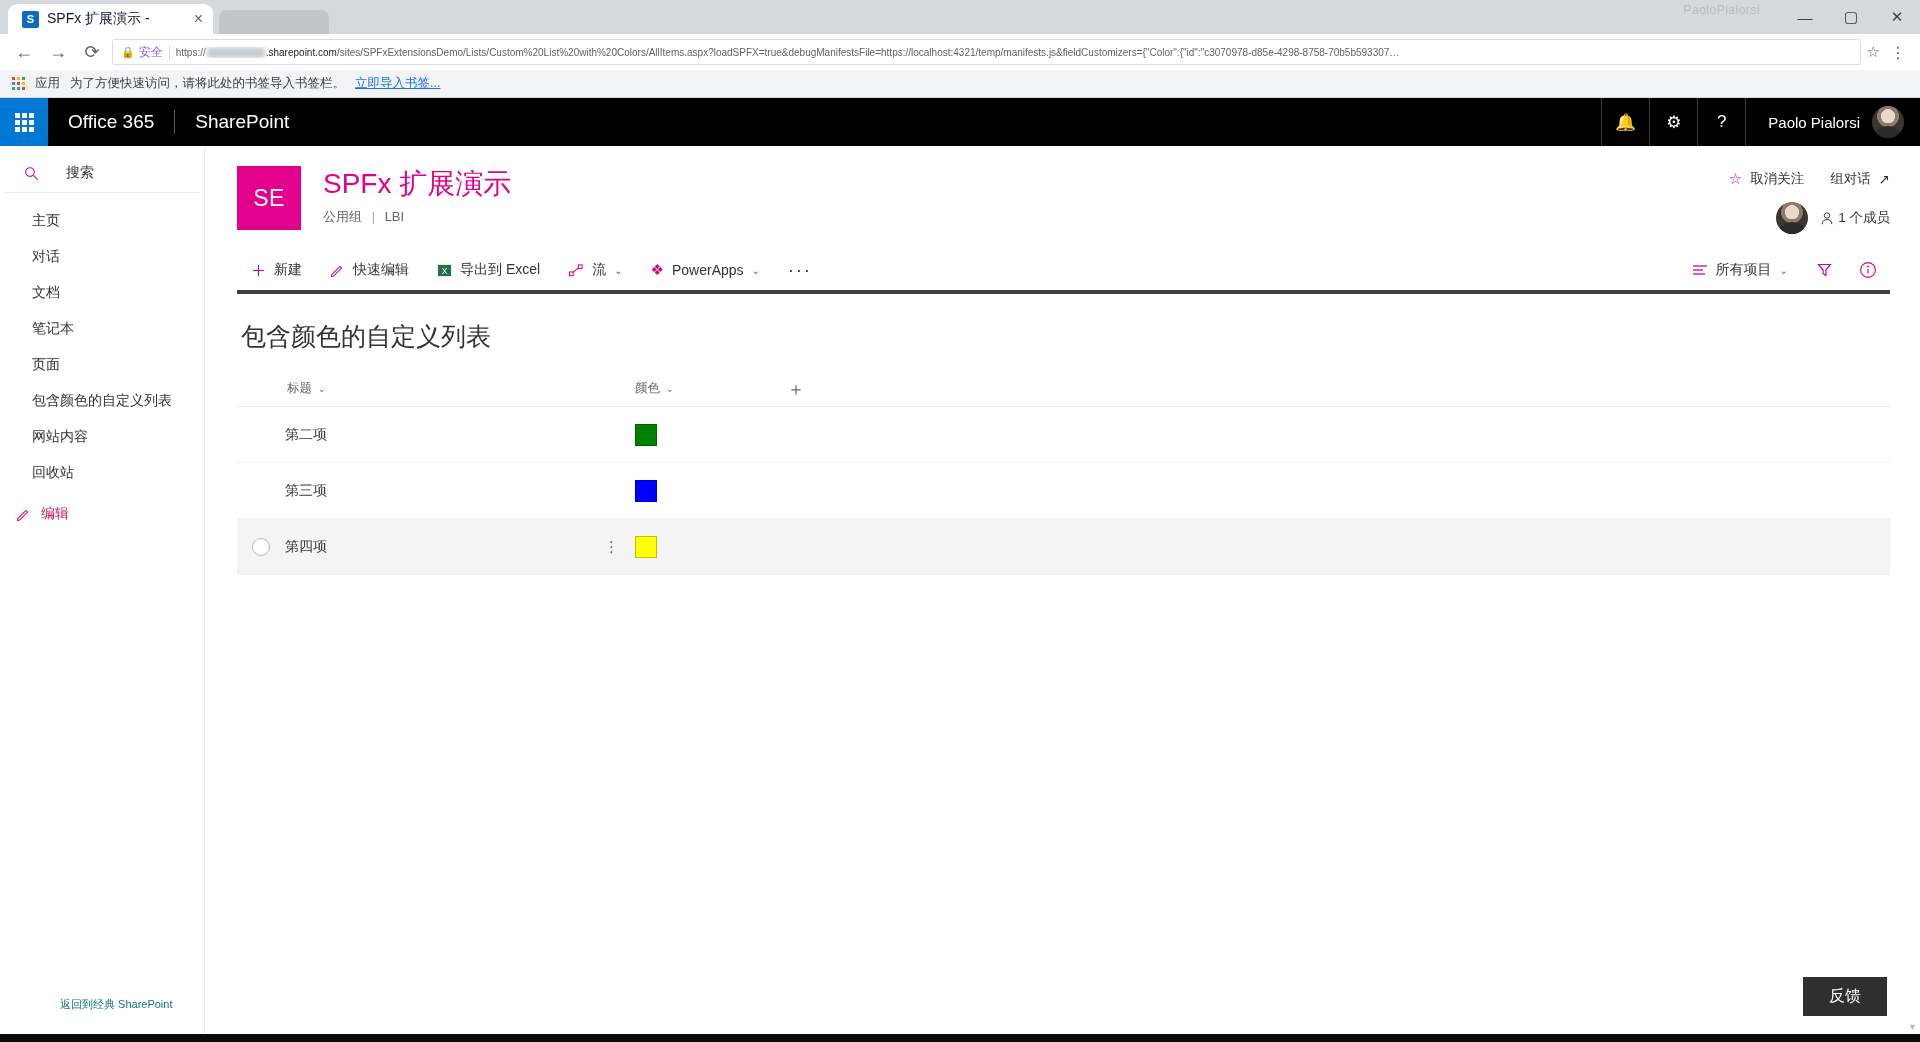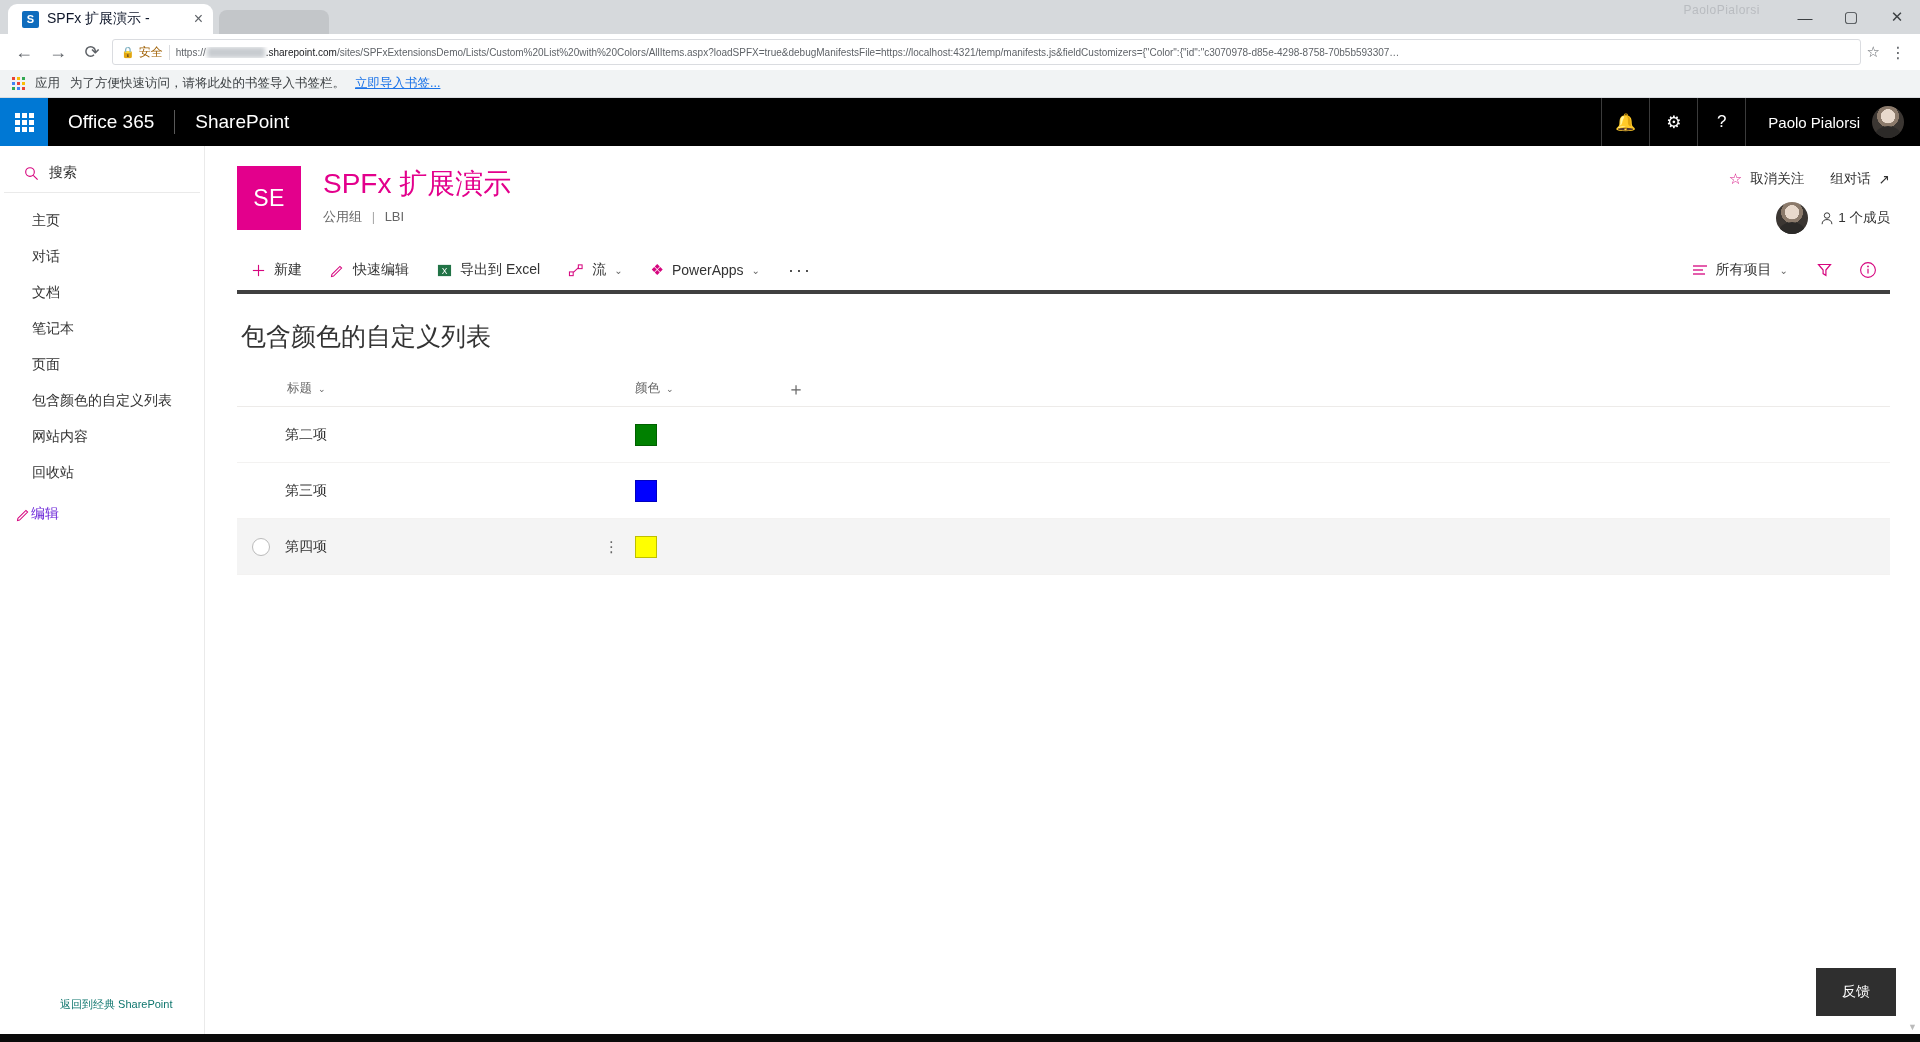--- a/index.html
+++ b/index.html
@@ -56,21 +56,21 @@
   .nav-ic {
     width: 28px; height: 28px; display: flex; align-items: center; justify-content: center;
     color: #5f6368; font-size: 18px; cursor: pointer; border-radius: 50%;
   }
   .omnibox {
     flex: 1; height: 26px; border: 1px solid #dadce0; border-radius: 3px;
     display: flex; align-items: center; padding: 0 8px; gap: 6px; overflow: hidden;
   }
   .secure { display: flex; align-items: center; gap: 4px; flex: none; }
   .lock-ic { color: #0b8043; font-size: 11px; }
-  .secure-txt { color: #a16207; font-size: 12px; }
+  .secure-txt { color: #8b5cf6; font-size: 12px; }
   .omnibox-sep { width: 1px; height: 15px; background: #dadce0; flex: none; }
   .url {
     font-size: 10px; color: #5f6368; white-space: nowrap;
     overflow: hidden; display: flex; align-items: center;
   }
   .url .host { color: #202124; }
   .url-blur {
     display: inline-block; width: 58px; height: 11px; background: #c8ccd0;
     border-radius: 2px; filter: blur(2.2px); margin: 0 1px; vertical-align: middle;
   }
@@ -129,31 +129,31 @@
   }
 
   .body-row { flex: 1; display: flex; min-height: 0; }
 
   
   .leftnav {
     width: 205px; flex: none; border-right: 1px solid #eaeaea;
     display: flex; flex-direction: column; padding-top: 10px; background: #fff;
   }
   .search-row {
-    display: flex; align-items: center; gap: 10px; padding: 8px 16px 10px 20px;
+    display: flex; align-items: center; gap: 27px; padding: 8px 16px 10px 20px;
     border-bottom: 1px solid #eaeaea; margin: 0 4px 10px 4px; cursor: text;
   }
   .search-txt { font-size: 14px; color: #333; }
   .nav-item {
     padding: 9px 16px 9px 32px; font-size: 14px; color: #333; cursor: pointer;
     white-space: nowrap;
   }
   .nav-edit {
-    display: flex; align-items: center; padding: 10px 16px 10px 16px;
-    font-size: 14px; color: #6d28d9; cursor: pointer; margin-top: 4px;
+    display: flex; align-items: center; gap: 10px; padding: 10px 16px 10px 16px;
+    font-size: 14px; color: #be185d; cursor: pointer; margin-top: 4px;
   }
   .classic-link {
     margin-top: auto; padding: 16px 16px 22px 16px; font-size: 11px;
     color: #0f766e; cursor: pointer; white-space: nowrap; margin-left: 44px;
   }
 
   
   .main { flex: 1; min-width: 0; display: flex; flex-direction: column; position: relative; }
 
   .site-header { display: flex; align-items: flex-start; padding: 20px 30px 0 32px; }
@@ -235,22 +235,22 @@
   .cell-title {
     width: 348px; flex: none; font-size: 14px; color: #333;
     display: flex; align-items: center; justify-content: space-between; padding-right: 14px;
   }
   .row-ellipsis { font-size: 15px; color: #666; line-height: .6; letter-spacing: 0; display: none; }
   .row.hovered .row-ellipsis { display: block; }
   .cell-color { width: 148px; flex: none; display: flex; align-items: center; padding-left: 2px; }
   .swatch { width: 22px; height: 22px; border: 1px solid rgba(0,0,0,.25); display: block; }
 
   .feedback {
-    position: absolute; right: 24px; bottom: 18px; background: #2f2f2f; color: #fff;
-    font-size: 14px; padding: 15px 26px; cursor: pointer; white-space: nowrap;
+    position: absolute; right: 33px; bottom: 18px; background: #2f2f2f; color: #fff;
+    font-size: 16px; padding: 9px 26px; cursor: pointer; white-space: nowrap;
   }
 
   .scroll-arrow {
     position: absolute; right: 3px; bottom: 2px; font-size: 9px; color: #bbb;
   }
   .taskbar { height: 8px; background: #0a0a0a; flex: none; }
 </style>
 </head>
 <body>
 

